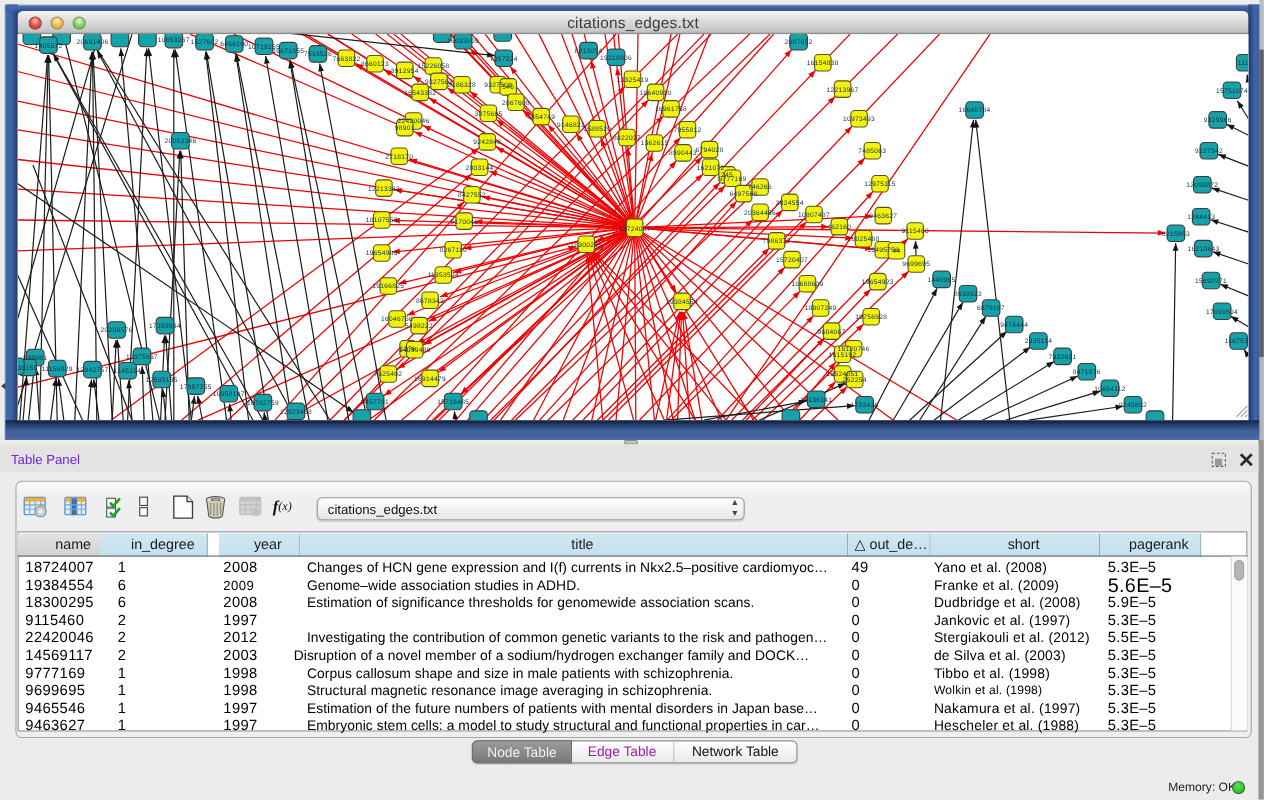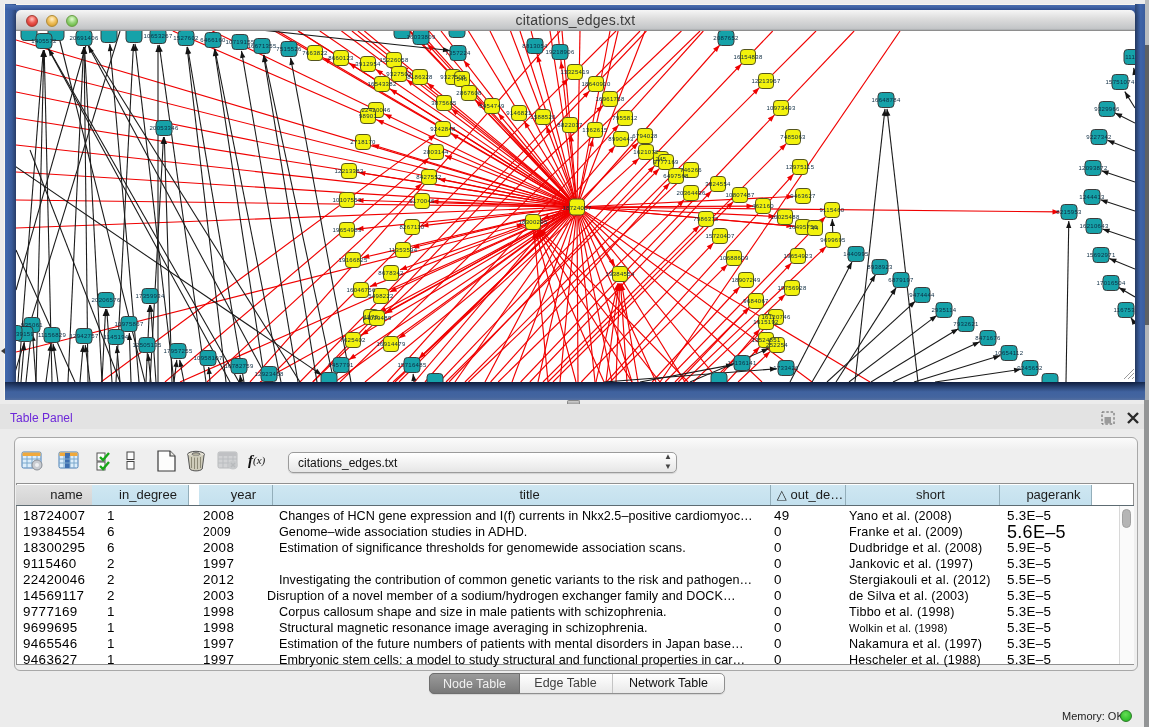--- a/index.html
+++ b/index.html
@@ -34,21 +34,21 @@
 #combo-t{left:298px;top:456px;font-size:12px;color:#111}
 #combo-a{left:662px;top:452px;width:12px;height:21px;font-size:8px;color:#444;line-height:10px;text-align:center}
 #table{left:16px;top:483px;width:1118px;height:182px;background:#fff;border:1px solid #919191}
 .th{top:485px;height:21px;font-size:13px;color:#1c1c1c;text-align:center;line-height:20px}
 .td{font-size:12px;color:#000;white-space:nowrap;overflow:hidden}
 #vsb{left:1119px;top:506px;width:15px;height:158px;background:#fafafa;border-left:1px solid #d8d8d8}
 #vsb-t{left:1122px;top:509px;width:9px;height:19px;border-radius:5px;background:#b5b5b5;border:1px solid #a0a0a0}
 
 #seg{left:429px;top:673px;width:296px;height:21px;border:1px solid #8f8f8f;border-radius:5px;background:linear-gradient(180deg,#ffffff,#e9e9e9);box-shadow:inset 0 1px 0 #fff,0 1px 1px rgba(0,0,0,.1)}
 #seg1{left:429px;top:673px;width:91px;height:21px;border-radius:5px 0 0 5px;background:linear-gradient(180deg,#9b9b9b,#787878);border:1px solid #6e6e6e;color:#f1f1f1;font-size:12.5px;text-align:center;line-height:20px}
-#seg2{left:520px;top:674px;width:91px;height:37px;color:#404040;font-size:12.5px;text-align:center;line-height:19px}
+#seg2{left:520px;top:674px;width:91px;height:37px;color:#a21caf;font-size:12.5px;text-align:center;line-height:19px}
 #seg3{left:612px;top:674px;width:112px;height:19px;color:#111;font-size:12.5px;text-align:center;line-height:19px;border-left:1px solid #c4c4c4}
 #mem{left:1062px;top:710px;font-size:11px;color:#222}
 #memdot{left:1120px;top:710px;width:12px;height:12px;border-radius:50%;background:radial-gradient(circle at 45% 35%,#64dd55,#2fbf2a 70%);border:1px solid #2c7a28}
 #lmark{left:1px;top:348px;width:0;height:0;border-top:3px solid transparent;border-bottom:3px solid transparent;border-right:4px solid #3a3a3a}
 </style></head>
 <body>
 <div id="app">
   <div class="abs" id="blue"></div>
   <div class="abs" id="blueL"></div>
   <div class="abs" id="blueT"></div>

